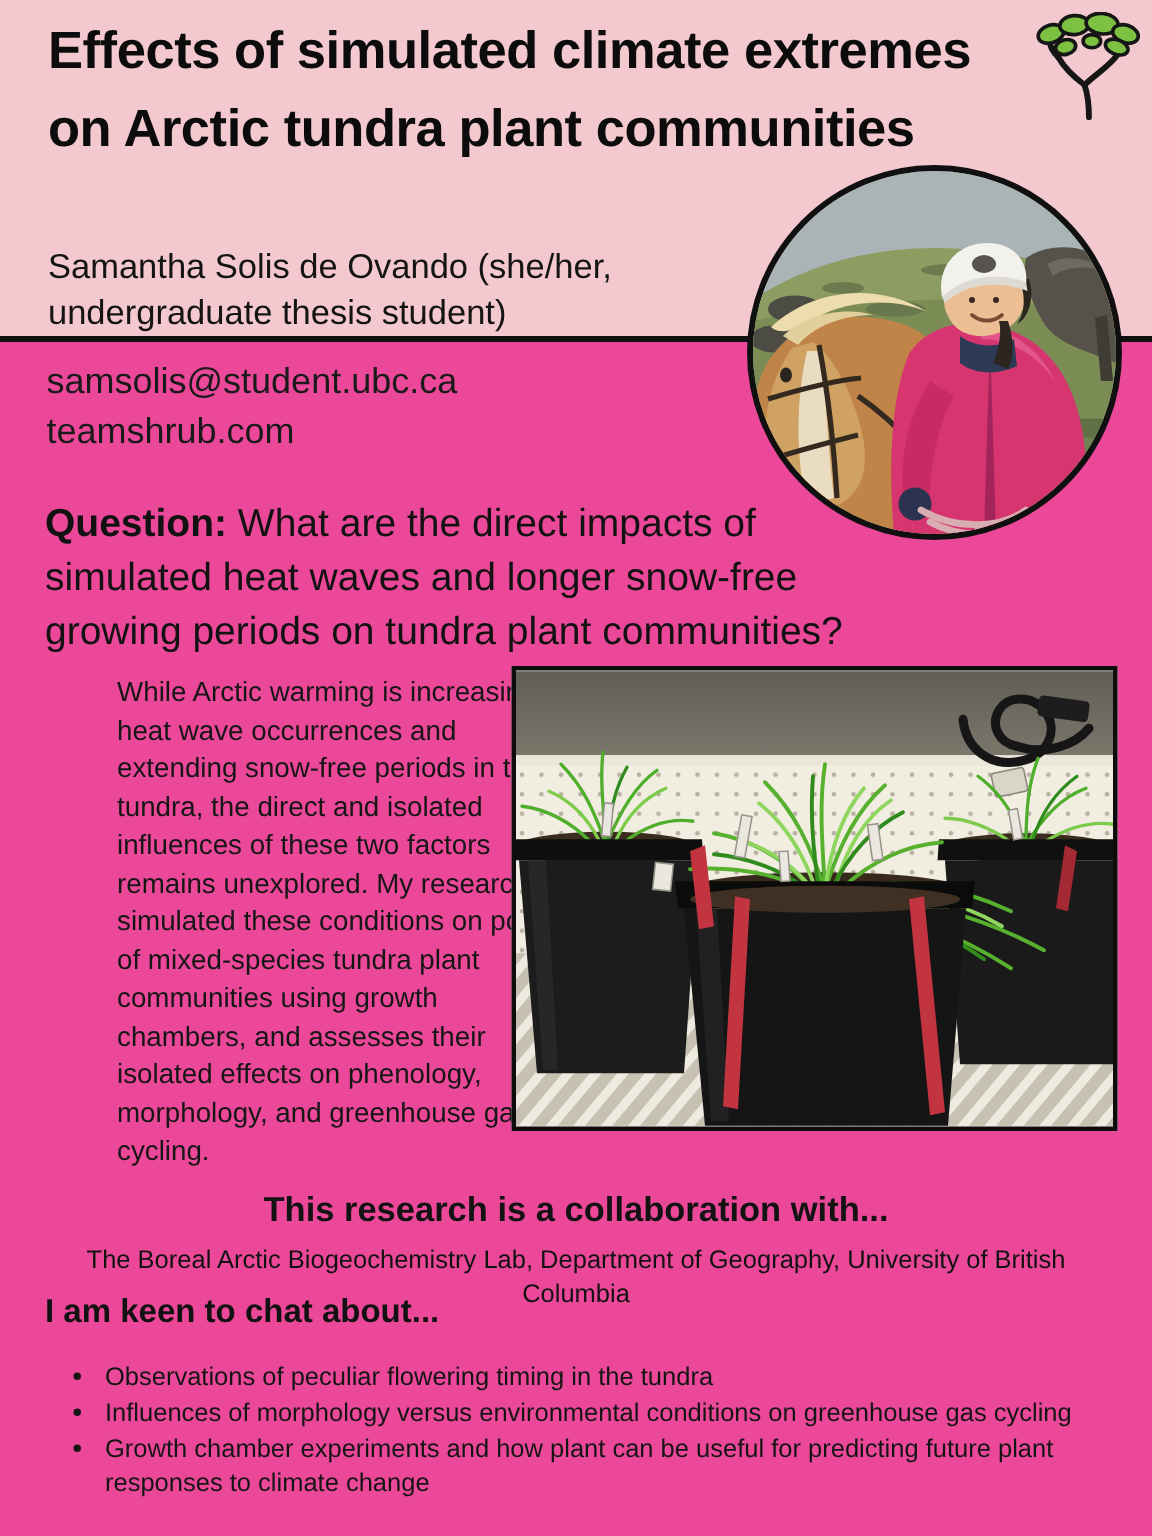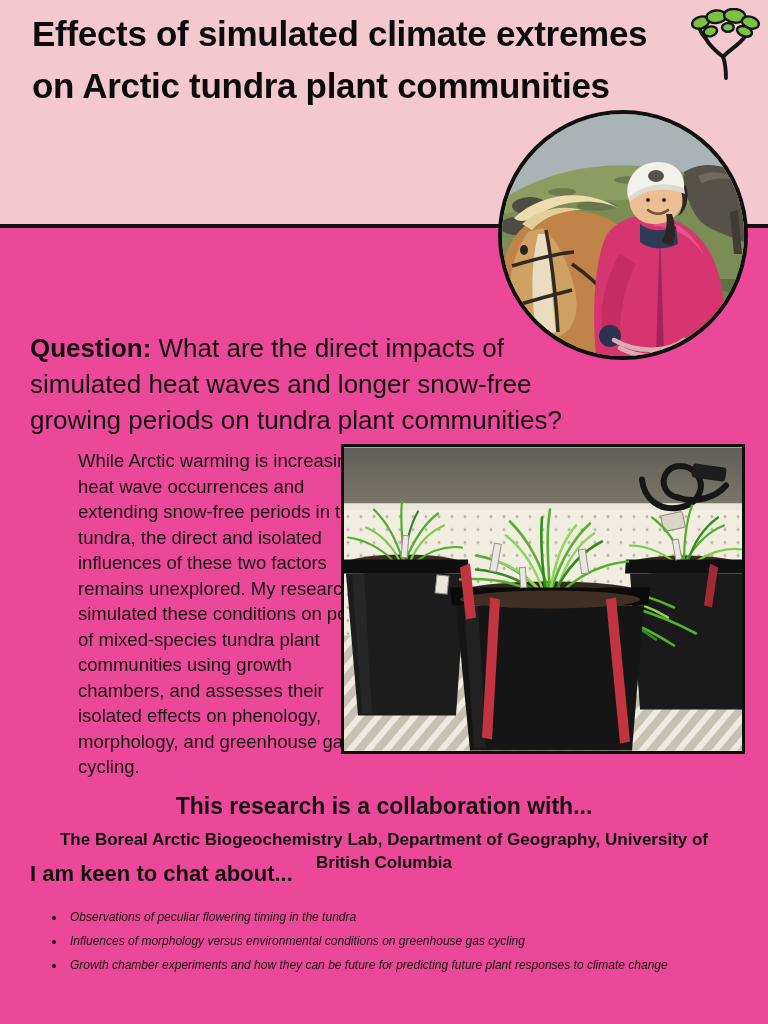--- a/index.html
+++ b/index.html
@@ -116,47 +116,46 @@
     font-weight: 700;
     color: #131313;
   }
   .collab-detail {
     position: absolute;
     left: 34px; top: 828px;
     width: 700px;
     text-align: center;
     font-size: 17px;
     line-height: 23px;
-    font-weight: 700;
+    font-weight: 400;
     color: #121212;
   }
   .keen-heading {
     position: absolute;
     left: 30px; top: 861px;
     font-size: 22px;
     font-weight: 600;
     color: #121212;
   }
   .chat-list {
     position: absolute;
     left: 30px; top: 906px;
     width: 700px;
   }
   .chat-list ul {
     margin: 0;
     padding-left: 36px;
     list-style: disc;
   }
   .chat-list li {
-    font-size: 12px;
+    font-size: 17px;
     line-height: 23px;
     padding-left: 4px;
     margin-bottom: 1px;
     color: #151515;
-    font-style: italic;
   }
 </style>
 </head>
 <body>
 
 <div class="poster">
 
   <div class="header-band"></div>
 
   <div class="tree-icon">
@@ -173,20 +172,21 @@
         <ellipse cx="48" cy="8" rx="11" ry="7" transform="rotate(6 48 8)"></ellipse>
         <ellipse cx="64" cy="15" rx="9" ry="6" transform="rotate(18 64 15)"></ellipse>
         <ellipse cx="23" cy="24" rx="7" ry="5" transform="rotate(-14 23 24)"></ellipse>
         <ellipse cx="41" cy="20" rx="6" ry="4.5"></ellipse>
         <ellipse cx="58" cy="24" rx="8" ry="5" transform="rotate(20 58 24)"></ellipse>
       </g>
     </svg>
   </div>
 
   <div class="poster-title">Effects of simulated climate extremes on Arctic tundra plant communities</div>
+  <div class="poster-subtitle">Samantha Solis de Ovando (she/her, undergraduate thesis student)</div>
 
   <div class="profile-photo">
     <svg viewBox="0 0 242 242" xmlns="http://www.w3.org/2000/svg">
       <rect x="0" y="0" width="242" height="90" fill="#aab3b5"></rect>
       <path d="M0,86 C35,62 85,48 140,52 C185,56 220,66 242,80 L242,140 L0,140 Z" fill="#8d9d62"></path>
       <path d="M0,100 C40,92 90,84 150,86 C200,88 230,96 242,102 L242,170 L0,170 Z" fill="#7b8c55"></path>
       <g fill="#65744a" opacity="0.8">
         <ellipse cx="60" cy="78" rx="14" ry="4"></ellipse>
         <ellipse cx="130" cy="66" rx="18" ry="4"></ellipse>
         <ellipse cx="200" cy="80" rx="16" ry="5"></ellipse>
@@ -248,20 +248,24 @@
       <path d="M146,96 C152,101 160,101 166,96" stroke="#7c4a33" stroke-width="2.5" fill="none" stroke-linecap="round"></path>
 
       <g stroke="#d9aeb2" stroke-width="4.5" fill="none" stroke-linecap="round">
         <path d="M112,226 C136,240 166,238 182,226"></path>
         <path d="M118,234 C140,246 168,244 184,232"></path>
         <path d="M150,238 C152,242 154,242 156,240"></path>
       </g>
     </svg>
   </div>
 
+  <div class="contact-block">
+    <div>samsolis@student.ubc.ca</div>
+    <div>teamshrub.com</div>
+  </div>
 
   <div class="question-block">
     <div class="question-spacer"></div>
     <span class="question-label">Question:</span><span> What are the direct impacts of simulated heat waves and longer snow-free growing periods on tundra plant communities?</span>
   </div>
 
   <div class="body-paragraph">While Arctic warming is increasing heat wave occurrences and extending snow-free periods in the tundra, the direct and isolated influences of these two factors remains unexplored. My research simulated these conditions on pots of mixed-species tundra plant communities using growth chambers, and assesses their isolated effects  on phenology, morphology, and greenhouse gas cycling.</div>
 
   <div class="chamber-photo">
     <svg viewBox="0 0 398 303" xmlns="http://www.w3.org/2000/svg">
@@ -364,17 +368,17 @@
 
 
   <div class="collab-heading">This research is a collaboration with...</div>
   <div class="collab-detail">The Boreal Arctic Biogeochemistry Lab, Department of Geography, University of British Columbia</div>
 
   <div class="keen-heading">I am keen to chat about...</div>
   <div class="chat-list">
     <ul>
       <li>Observations of peculiar flowering timing in the tundra</li>
       <li>Influences of morphology versus environmental conditions on greenhouse gas cycling</li>
-      <li>Growth chamber experiments and how they can be future for predicting future plant responses to climate change</li>
+      <li>Growth chamber experiments and how plant can be useful for predicting future plant responses to climate change</li>
     </ul>
   </div>
 
 </div>
 
 </body></html>

